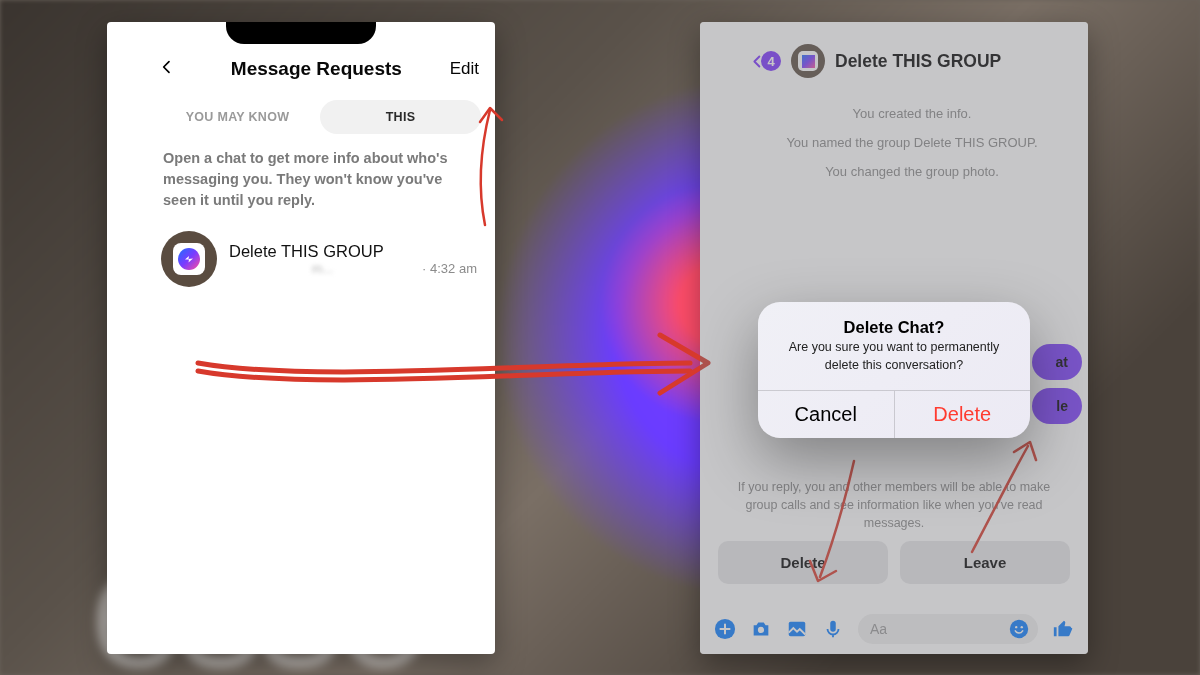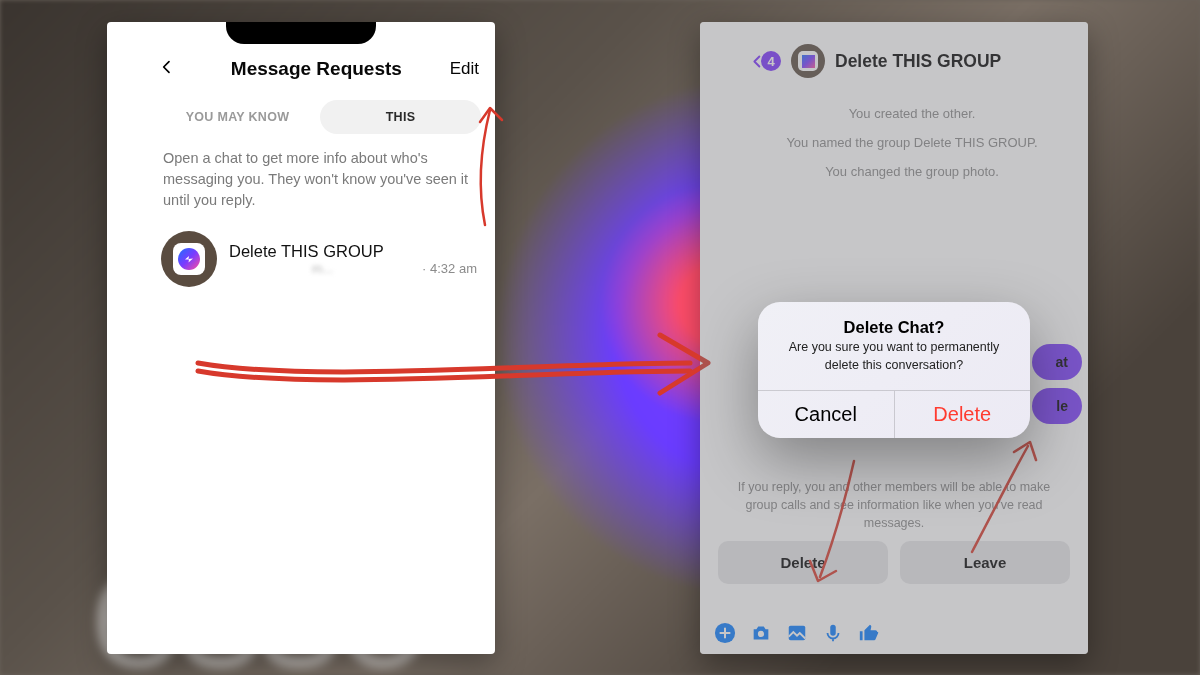--- a/index.html
+++ b/index.html
@@ -85,20 +85,21 @@
   .tab.active {
     background: #f1f1f1;
     color: #2a2a2a;
   }
 
   .helper {
     padding: 14px 20px 10px;
     font-size: 14.5px;
     color: #7a7a7a;
     line-height: 1.45;
+    font-weight: bold;
   }
 
   .chat-row {
     display: flex; align-items: center;
     padding: 10px 18px;
     gap: 12px;
   }
   .avatar {
     width: 56px; height: 56px;
     border-radius: 50%;
@@ -295,21 +296,21 @@
     </div>
     <div class="r-avatar">
       <div class="msgr-squircle" style="background:#fff;display:flex;align-items:center;justify-content:center;">
         <div class="msgr-circle" style="background:linear-gradient(135deg,#1e6cff,#7a3cff 50%,#ff4d9e);"></div>
       </div>
     </div>
     <div class="r-title">Delete THIS GROUP</div>
   </div>
 
   <div class="sys-lines">
-    <div>You created the other.</div>
+    <div>You created the info.</div>
     <div>You named the group Delete THIS GROUP.</div>
     <div>You changed the group photo.</div>
   </div>
 
   <div class="under-pills">
     <div class="under-pill">at</div>
     <div class="under-pill">le</div>
   </div>
 
   <div class="reply-note">If you reply, you and other members will be able to make group calls and see information like when you've read messages.</div>
@@ -337,20 +338,31 @@
           <rect x="3" y="4" width="18" height="16" rx="2"></rect>
           <path d="M3 16l5-5 4 4 3-3 6 6" stroke="#fff" stroke-width="2" fill="none"></path>
         </svg>
     </span>
     <span class="ic">
       <svg viewBox="0 0 24 24">
           <rect x="9" y="3" width="6" height="12" rx="3"></rect>
           <path d="M6 12a6 6 0 0012 0M12 18v3" stroke="#0a7cff" stroke-width="2" fill="none"></path>
         </svg>
     </span>
+    <div class="input">
+      <span>Aa</span>
+      <span class="smile ic">
+        <svg viewBox="0 0 24 24" width="20" height="20">
+            <circle cx="12" cy="12" r="10" fill="#0a7cff"></circle>
+            <circle cx="9" cy="10" r="1.3" fill="#fff"></circle>
+            <circle cx="15" cy="10" r="1.3" fill="#fff"></circle>
+            <path d="M8 14c1 1.6 2.4 2.4 4 2.4s3-.8 4-2.4" stroke="#fff" stroke-width="1.7" fill="none" stroke-linecap="round"></path>
+          </svg>
+      </span>
+    </div>
     <span class="ic">
       <svg viewBox="0 0 24 24">
           <path d="M2 20h3V10H2v10zm19-9c0-1.1-.9-2-2-2h-5.3l.8-3.8v-.3c0-.4-.2-.8-.4-1.1L13 3l-6 6v11h10.3c.8 0 1.5-.5 1.8-1.2l2.7-6.3c.1-.2.2-.5.2-.8V11z"></path>
         </svg>
     </span>
   </div>
 
   <div class="shade"></div>
 
   <div class="alert">

